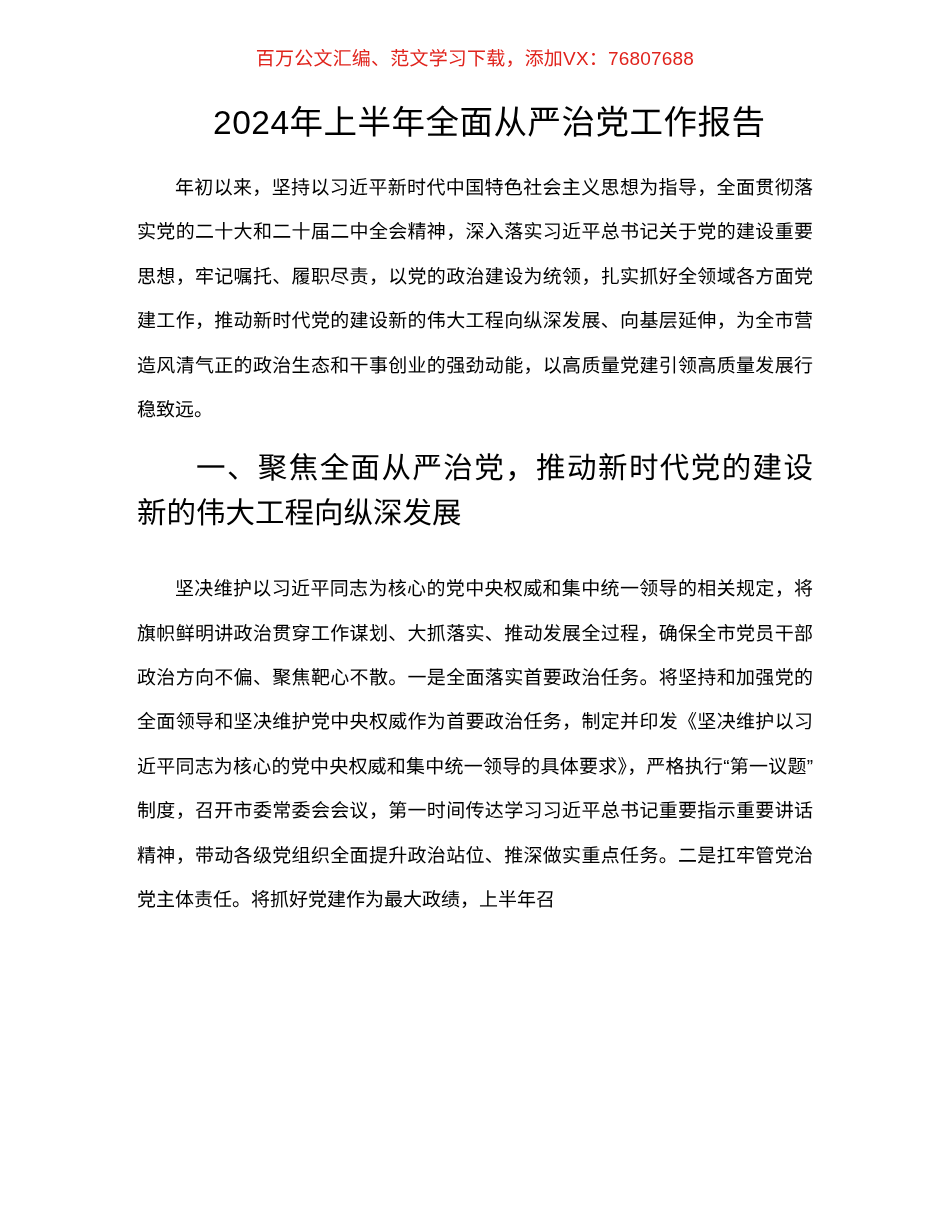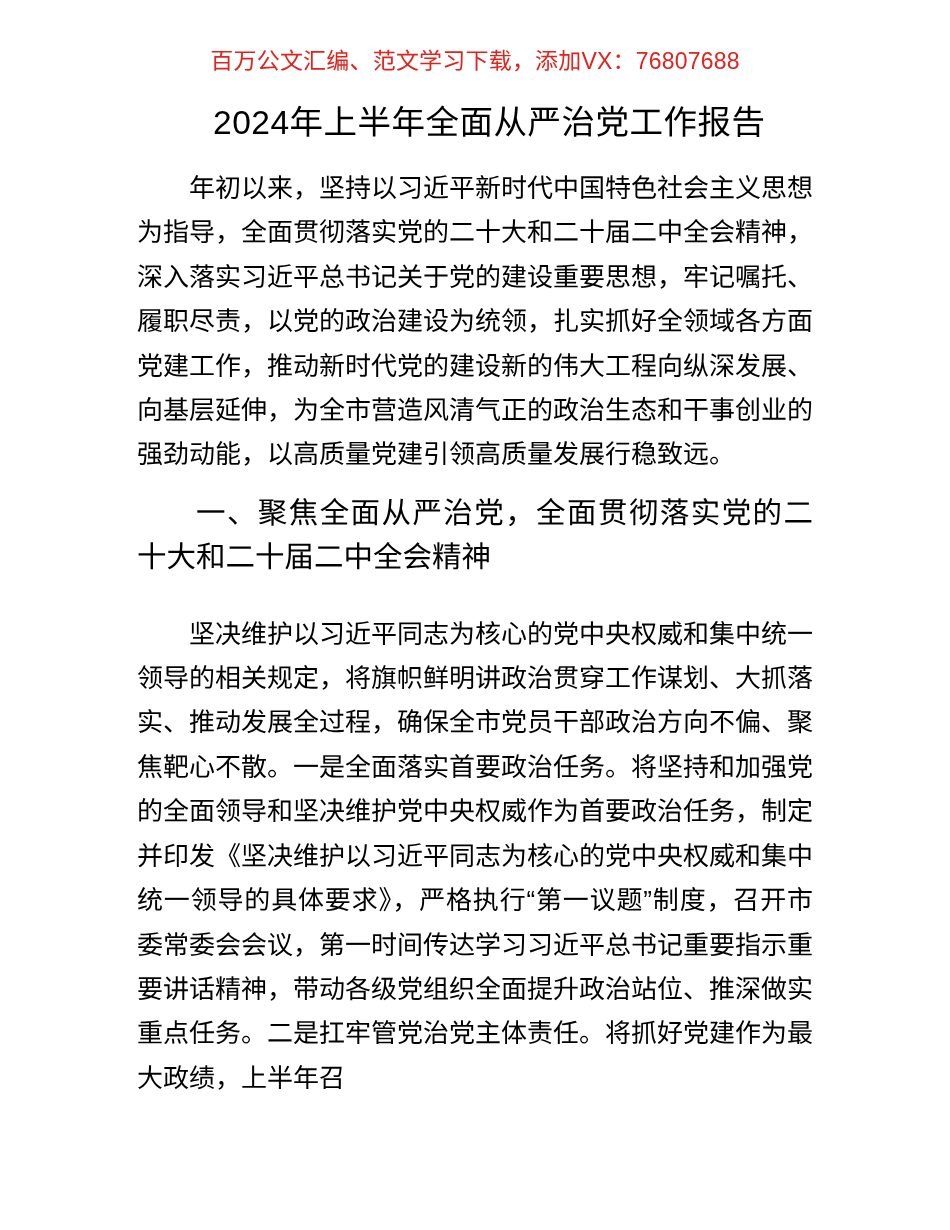--- a/index.html
+++ b/index.html
@@ -24,21 +24,21 @@
   .promo-banner {
     position: absolute;
     top: 48px;
     left: 0;
     width: 950px;
     text-align: center;
   }
   .promo-text {
     display: inline-block;
     font-family: "Liberation Sans", "DejaVu Sans", sans-serif;
-    font-size: 23px;
+    font-size: 19px;
     line-height: 1.2;
     font-weight: 400;
     color: #e0231c;
     letter-spacing: 0.2px;
     white-space: nowrap;
   }
 
   
   .doc {
     position: absolute;
@@ -51,21 +51,21 @@
     font-size: 33.5px;
     line-height: 46px;
     font-weight: 400;
     text-align: left;
     margin: 0 0 20px 76px;
     letter-spacing: 0.5px;
     white-space: nowrap;
   }
 
   .para {
-    font-size: 26px;
+    font-size: 19px;
     line-height: 44.4px;
     font-weight: 400;
     margin: 0;
     text-align: justify;
     text-justify: inter-ideograph;
     text-indent: 2em;
     letter-spacing: 0px;
     word-break: break-all;
   }
 
@@ -94,21 +94,21 @@
   </div>
 
   <div class="doc">
 
     <h1 class="doc-title">2024年上半年全面从严治党工作报告</h1>
 
     <p class="para">年初以来，坚持以习近平新时代中国特色社会主义思想为指导，全面贯彻落实党的二十大和二十届二中全会精神，深入落实习近平总书记关于党的建设重要思想，牢记嘱托、履职尽责，以党的政治建设为统领，扎实抓好全领域各方面党建工作，推动新时代党的建设新的伟大工程向纵深发展、向基层延伸，为全市营造风清气正的政治生态和干事创业的强劲动能，以高质量党建引领高质量发展行稳致远。</p>
 
     <div class="spacer-sm"></div>
 
-    <p class="heading">一、聚焦全面从严治党，全面贯彻落实党的二十大和二十届二中全会精神</p>
+    <p class="heading">一、聚焦全面从严治党，推动新时代党的建设新的伟大工程向纵深发展</p>
 
     <div class="spacer-md"></div>
 
 
     <div class="spacer-md"></div>
 
     <p class="para">坚决维护以习近平同志为核心的党中央权威和集中统一领导的相关规定，将旗帜鲜明讲政治贯穿工作谋划、大抓落实、推动发展全过程，确保全市党员干部政治方向不偏、聚焦靶心不散。一是全面落实首要政治任务。将坚持和加强党的全面领导和坚决维护党中央权威作为首要政治任务，制定并印发《坚决维护以习近平同志为核心的党中央权威和集中统一领导的具体要求》，严格执行“第一议题”制度，召开市委常委会会议，第一时间传达学习习近平总书记重要指示重要讲话精神，带动各级党组织全面提升政治站位、推深做实重点任务。二是扛牢管党治党主体责任。将抓好党建作为最大政绩，上半年召</p>
 
   </div>
 

